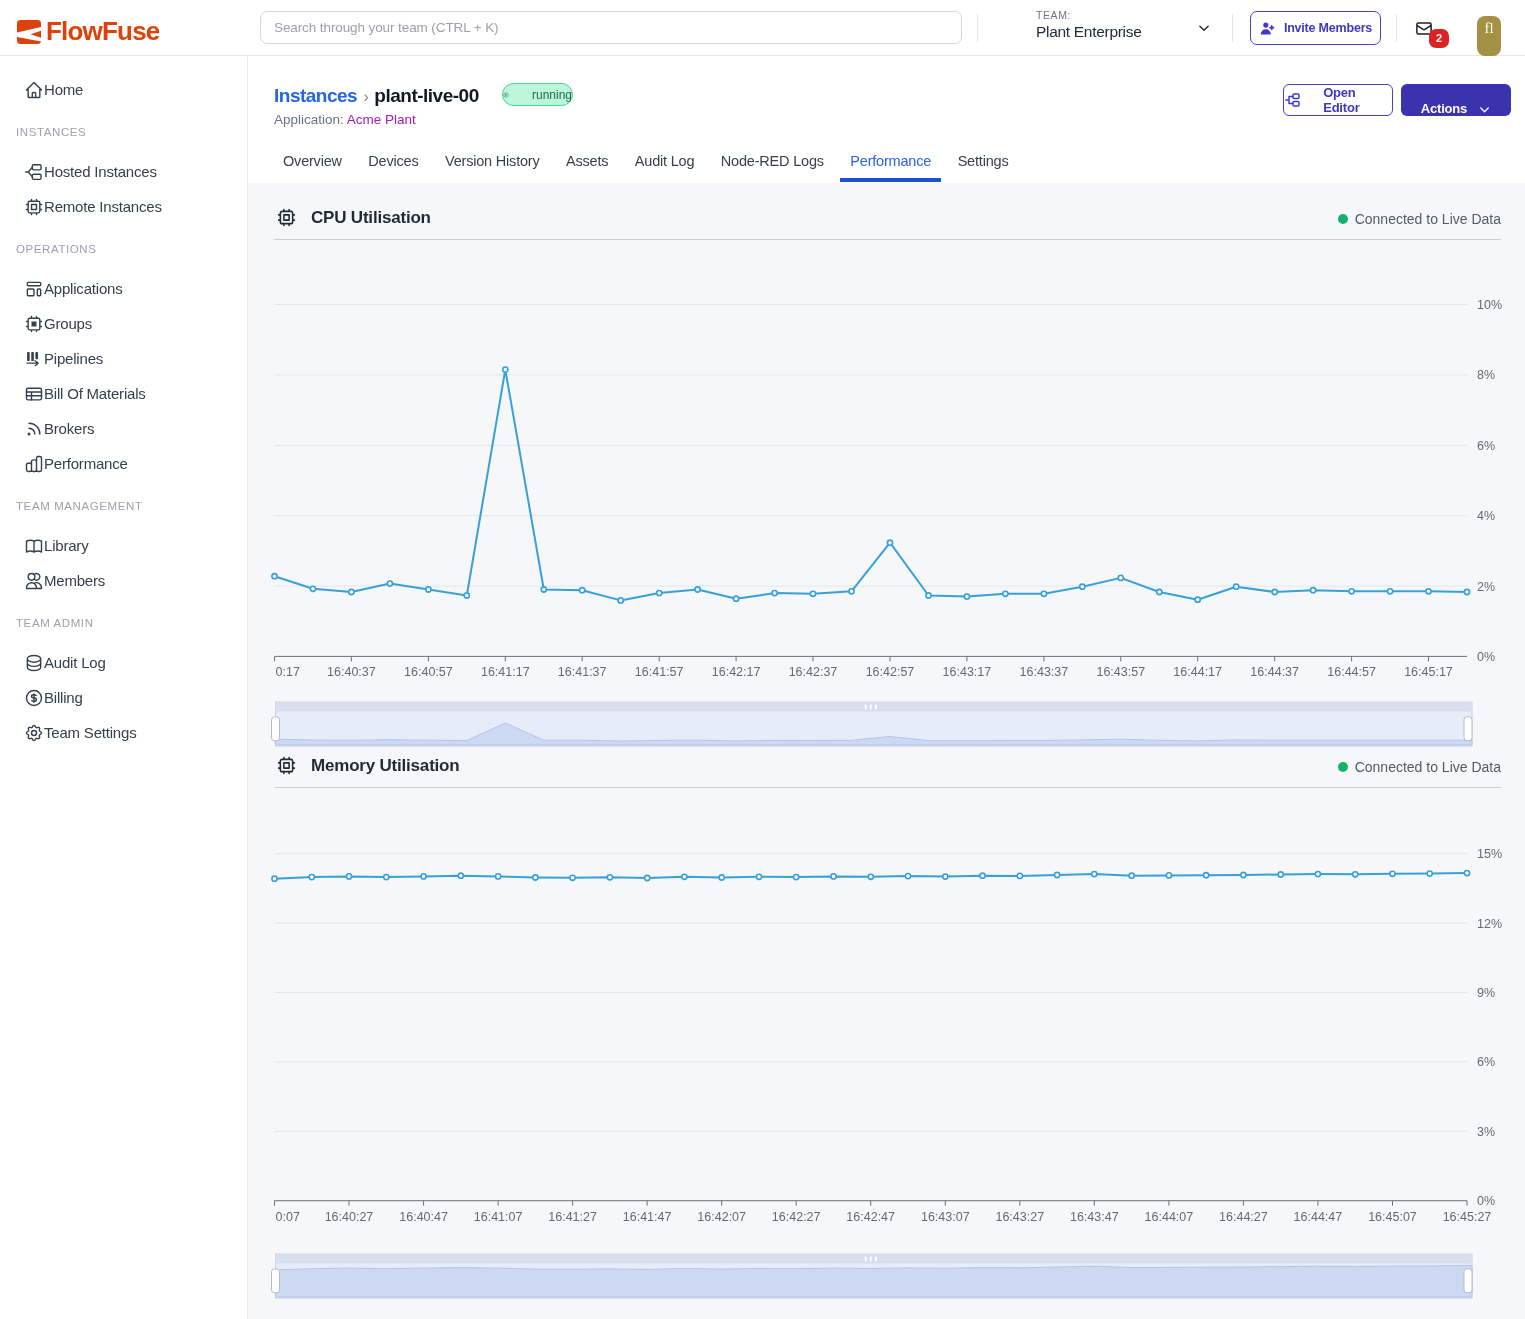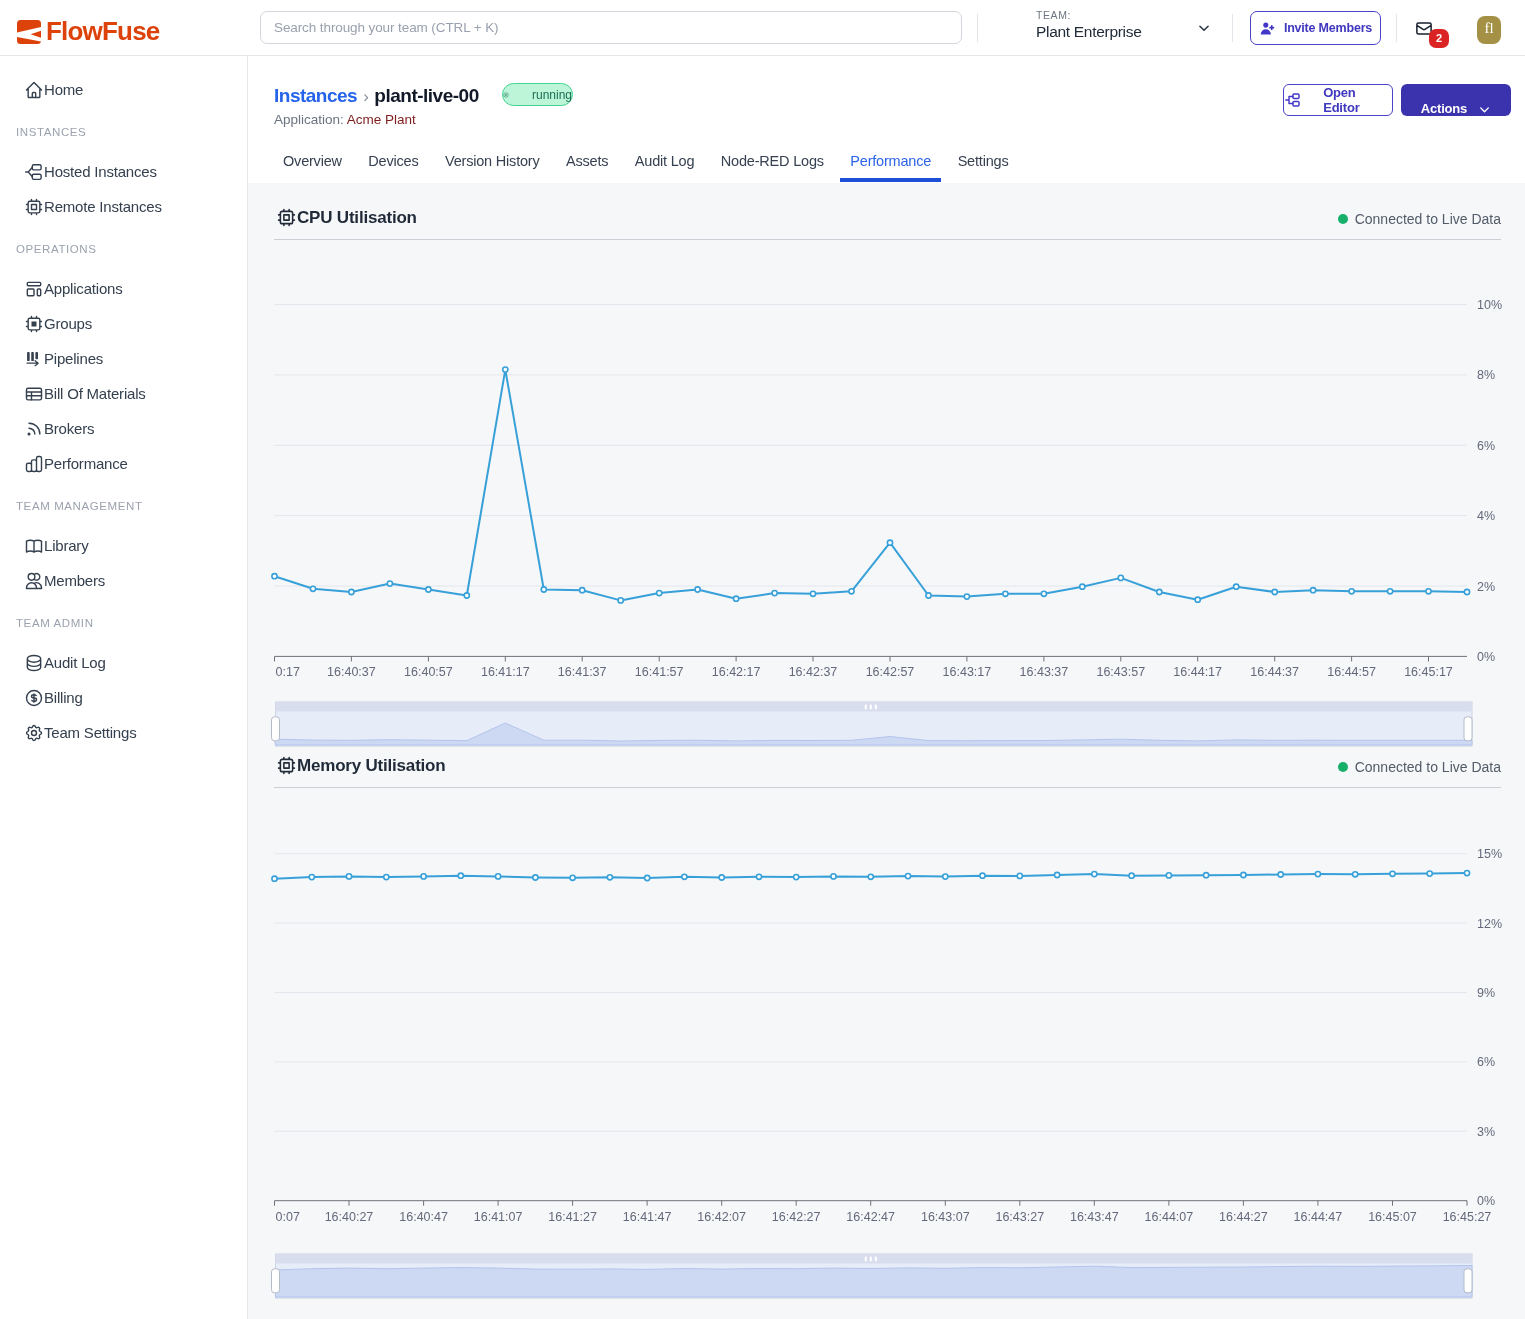--- a/index.html
+++ b/index.html
@@ -8,41 +8,41 @@
 .logo .word { font-size:26px; font-weight:700; color:#dc420a; margin-left:5px; letter-spacing:-0.8px; }
 .search { position:absolute; left:260px; top:11px; width:702px; height:33px; border:1px solid #d4d7dd; border-radius:7px; background:#fff; color:#9aa1ae; font-size:13.5px; line-height:31px; padding-left:13px; letter-spacing:-0.1px; }
 .tdiv { position:absolute; top:14px; width:1px; height:28px; background:#e3e5ea; }
 .team { position:absolute; left:996px; top:9px;margin-left:40px; }
 .team .lbl { font-size:10.5px; color:#6f7683; letter-spacing:0.6px; }
 .team .name { font-size:15.5px; color:#222b3a; margin-top:2px; letter-spacing:-0.3px; }
 .team-chev { position:absolute; left:1197px; top:21px; }
 .invite { position:absolute; left:1250px; top:11px; width:131px; height:34px; border:1.5px solid #4b42c9; border-radius:7px; background:#fff; display:flex; align-items:center; justify-content:center; gap:8px; color:#4038bf; font-size:12.5px; font-weight:700; letter-spacing:-0.2px; }
 .mail { position:absolute; left:1413px; top:19px; }
 .mailbadge { position:absolute; left:1429px; top:29px; width:20px; height:19px; background:#dc2323; border-radius:7px; color:#fff; font-size:11px; font-weight:700; text-align:center; line-height:19px; }
-.avatar { position:absolute; left:1477px; top:16px; width:24px; height:28px; border-radius:8px; background:#a59145; color:#fff; font-family:"Liberation Serif",serif; font-size:15px; text-align:center; line-height:24px; }
+.avatar { position:absolute; left:1477px; top:16px; width:24px; height:40px; border-radius:8px; background:#a59145; color:#fff; font-family:"Liberation Serif",serif; font-size:15px; text-align:center; line-height:24px; }
 .sidebar { position:absolute; left:0; top:56px; width:248px; height:1263px; background:#fff; border-right:1px solid #e4e6ea; z-index:4; }
 .sidebar ul { list-style:none; padding-top:16px; }
 .sidebar li { height:35px; display:flex; align-items:center; padding-left:24px; color:#35404f; font-size:15px; letter-spacing:-0.2px; }
 .sidebar li svg { flex:0 0 auto; }
 .sidebar li span { }
 .sidebar li.sect { height:25px; margin-top:12px; margin-bottom:10px; padding-left:16px; color:#9ba2ae; font-size:11.5px; letter-spacing:0.6px; }
 .main-white { position:absolute; left:248px; top:56px; width:1277px; height:127px; background:#fff; }
 .graybg { position:absolute; left:248px; top:183px; width:1277px; height:1136px; background:#f6f7f9; }
 .crumbs { position:absolute; left:274px; top:85px; font-size:19px; font-weight:700; color:#111827; letter-spacing:-0.5px; }
 .crumbs .blue { color:#2563eb; }
 .crumbs .sep { color:#8b919c; font-weight:400; padding:0 6px; font-size:17px; }
 .badge { position:absolute; left:502px; top:83px; width:71px; height:23px; border:1.5px solid #43d392; background:#bdf5d8; border-radius:12px; color:#1b6f54; font-size:12px; display:flex; align-items:center; justify-content:center; gap:23px; }
 .appline { position:absolute; left:274px; top:112px; font-size:13.5px; color:#6b7280; }
-.appline a { color:#7f1d1d; text-decoration:none; }
+.appline a { color:#a21caf; text-decoration:none; }
 .openeditor { position:absolute; left:1283px; top:84px; width:110px; height:32px; background:#fff; border:1.5px solid #4b42c9; border-radius:6px; display:flex; align-items:center; justify-content:center; gap:22px; color:#4038bf; font-size:13px; font-weight:700; letter-spacing:-0.2px; }
 .actions { position:absolute; left:1401px; top:84px; width:110px; height:32px; background:#3b32ad; border-radius:6px; display:flex; align-items:flex-end; justify-content:center; gap:11px; color:#fff; font-size:13px; font-weight:700; letter-spacing:-0.2px; }
 .tabs { position:absolute; left:269.75px; top:146px; display:flex; }
 .tabs .tab { padding:0 10px; margin:0 3.25px; height:36px; line-height:30px; font-size:14.5px; color:#374151; letter-spacing:-0.2px; }
 .tabs .tab.active { color:#2c64e8; border-bottom:4px solid #1d4fd7; }
-.chead { position:absolute; left:276px; display:flex; align-items:center; gap:0; font-size:17px; font-weight:700; color:#1f2937; letter-spacing:-0.2px; }
+.chead { position:absolute; left:276px; display:flex; align-items:center; gap:14px; font-size:17px; font-weight:700; color:#1f2937; letter-spacing:-0.2px; }
 .cstat { position:absolute; right:24px; display:flex; align-items:center; gap:7px; font-size:14px; color:#525b68; }
 .cstat .dot { width:10px; height:10px; border-radius:50%; background:#17b06b; }
 .cdiv { position:absolute; left:274px; width:1227px; height:1px; background:#ccd0d6; }
 </style></head>
 <body>
 <div class="graybg"></div>
 <div class="main-white"></div>
 
 <div class="topbar">
   <div class="logo">

